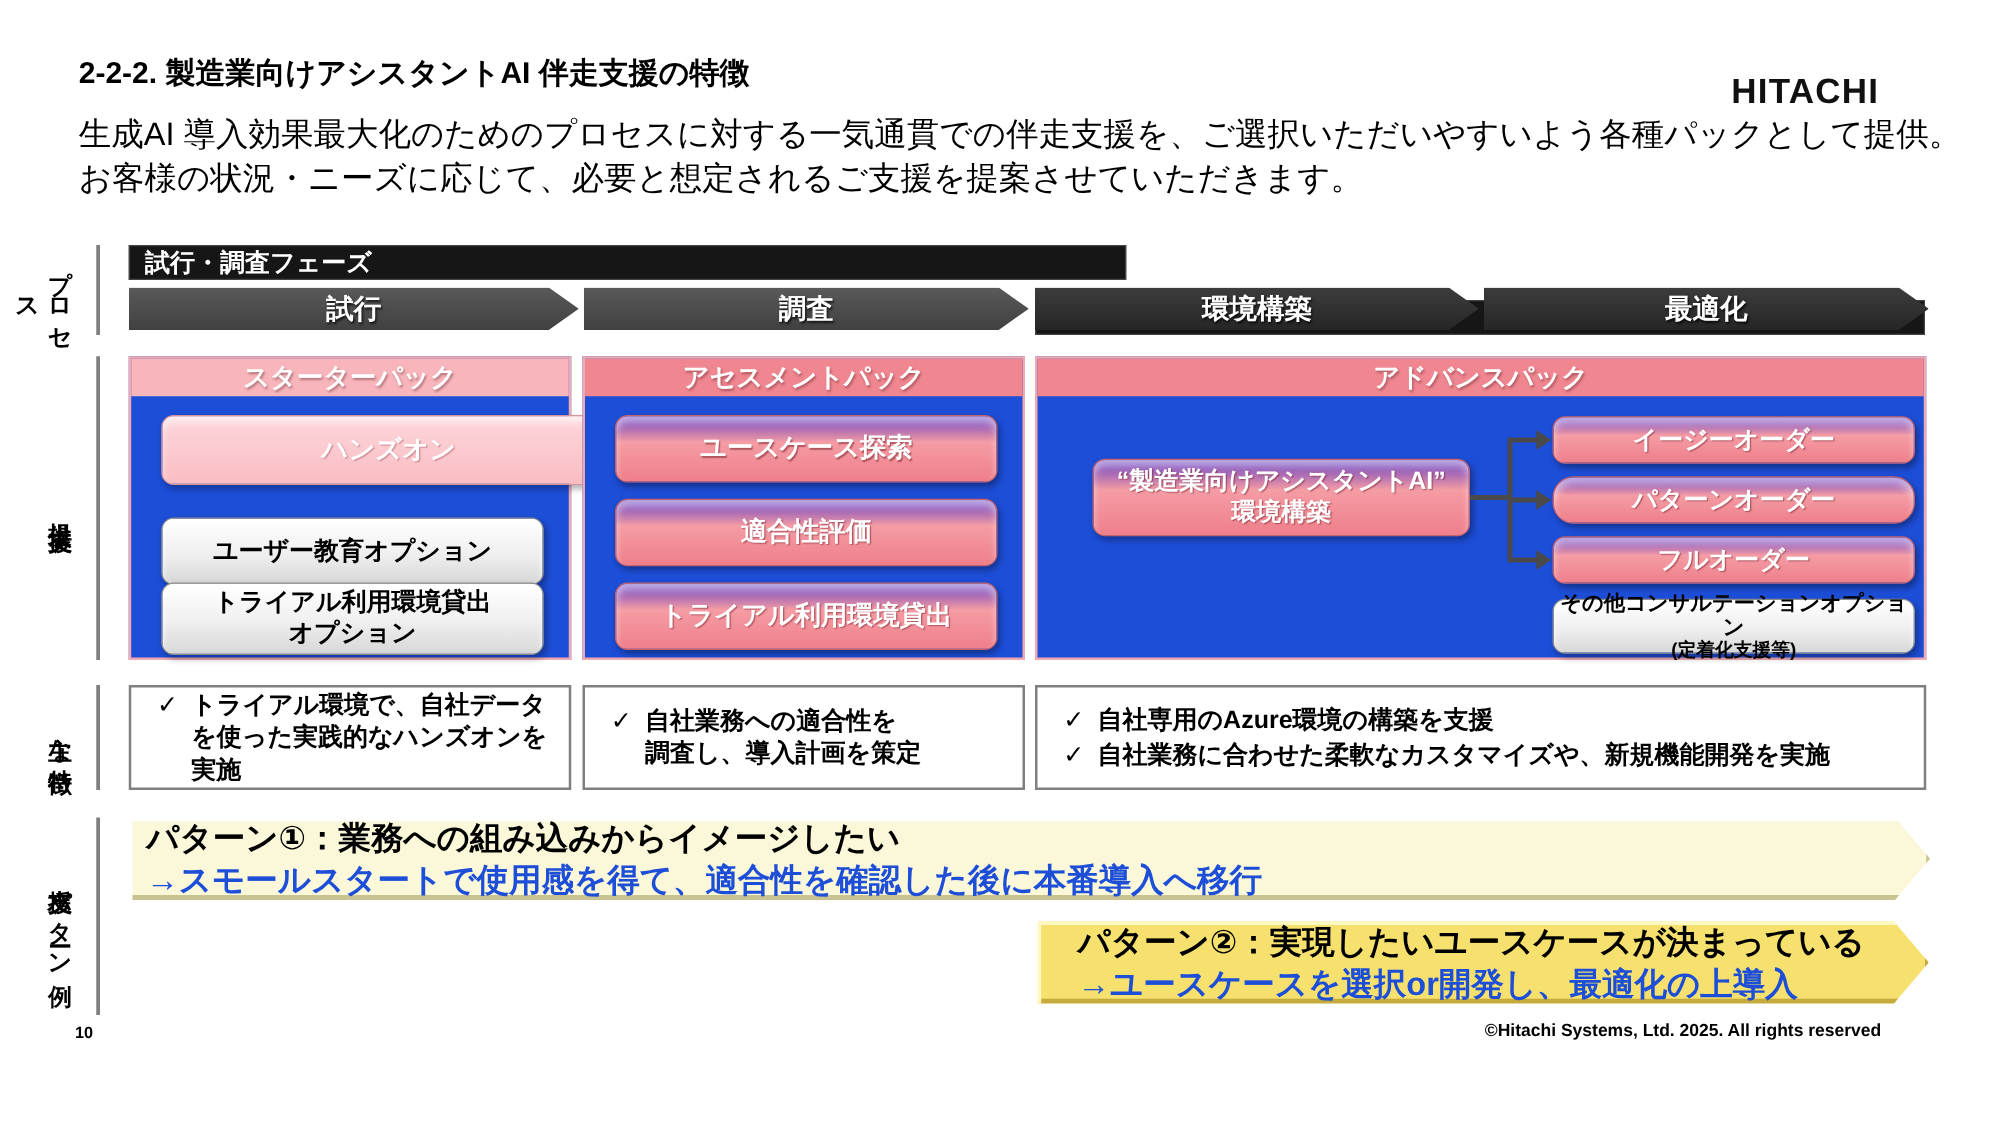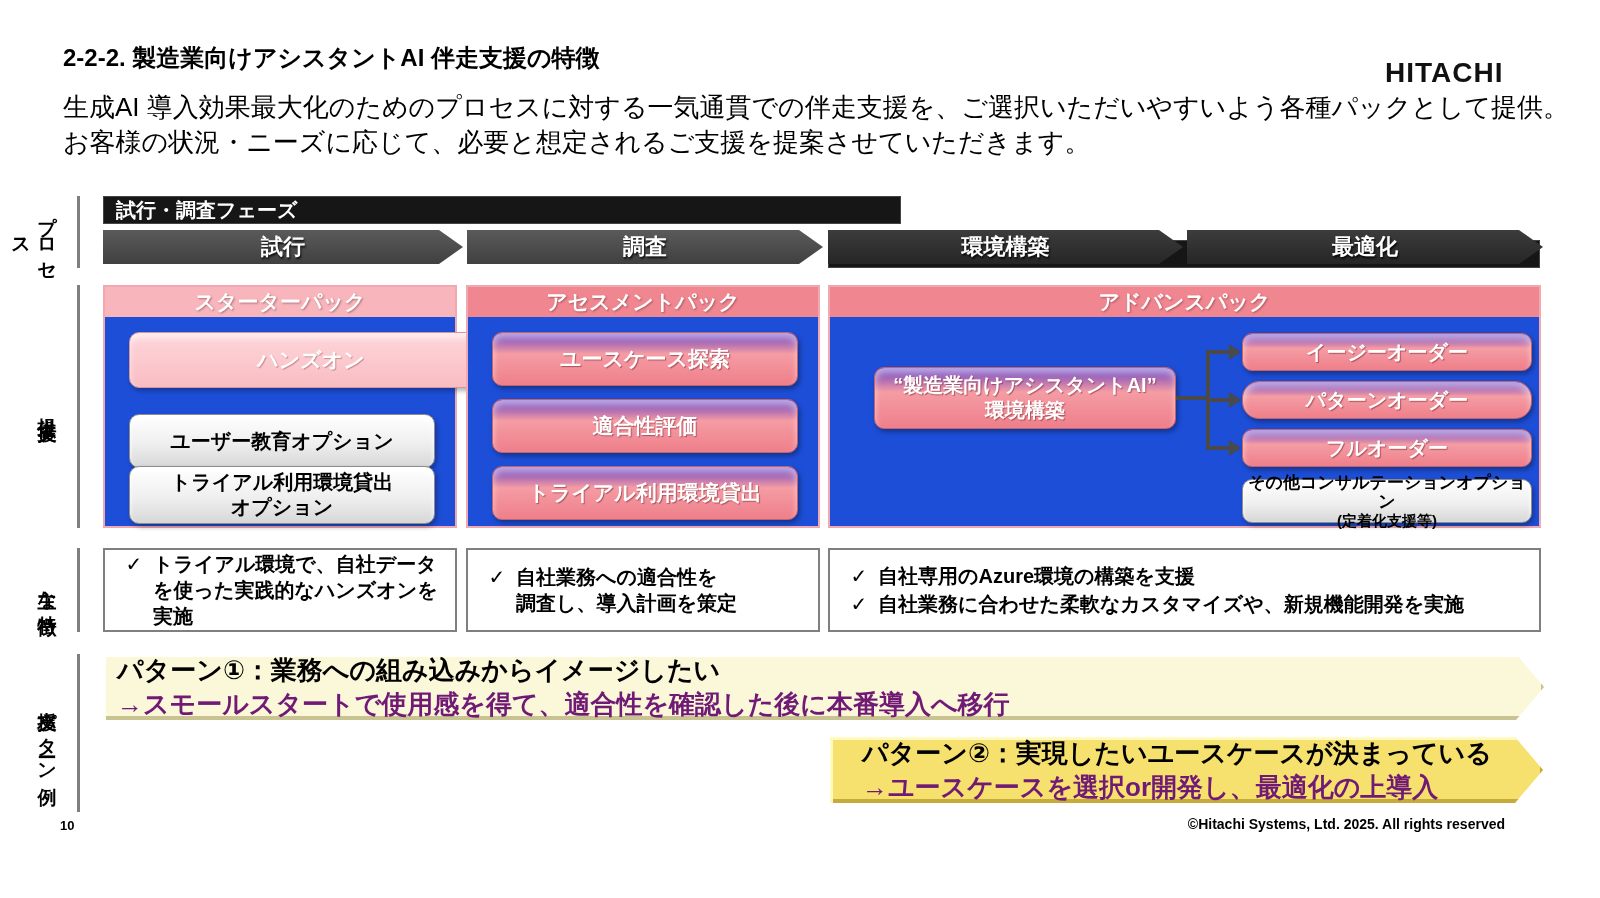--- a/index.html
+++ b/index.html
@@ -52,21 +52,21 @@
              padding:8px 10px; display:flex; flex-direction:column; justify-content:center; gap:2px; }
   .check-row { display:flex; align-items:flex-start; font-weight:bold; font-size:20px; color:#000; line-height:1.3; }
   .check-glyph { width:38px; text-align:center; flex:none; font-weight:bold; }
   .check-text { white-space:pre-line; }
 
   .banner { position:absolute; clip-path:polygon(0 0, calc(100% - 28px) 0, 100% 50%, calc(100% - 28px) 100%, 0 100%);
             display:flex; flex-direction:column; justify-content:space-between; padding-left:14px; line-height:1.3; }
   .banner1 { background:#fbf7d9; box-shadow:inset 3px 3px 0 rgba(255,255,255,.95), inset -3px -4px 0 rgba(140,130,60,.45); }
   .banner2 { background:#f6e06e; box-shadow:inset 3px 3px 0 rgba(255,250,200,.95), inset -3px -4px 0 rgba(150,115,10,.5);padding-left:32px; }
   .banner-line1 { font-size:26px; font-weight:bold; color:#000; }
-  .banner-line2 { font-size:26px; font-weight:bold; color:#701a75; }
+  .banner-line2 { font-size:26px; font-weight:bold; color:#1d4ed8; }
 
   .page-num { position:absolute; left:60px; top:818px; font-size:13px; font-weight:bold; color:#000; }
   .copyright { position:absolute; right:95px; top:816px; font-size:14px; font-weight:bold; color:#000; }
 </style>
 </head>
 <body>
 
 <div class="slide">
 
   <div class="title">2-2-2. 製造業向けアシスタントAI 伴走支援の特徴</div>

